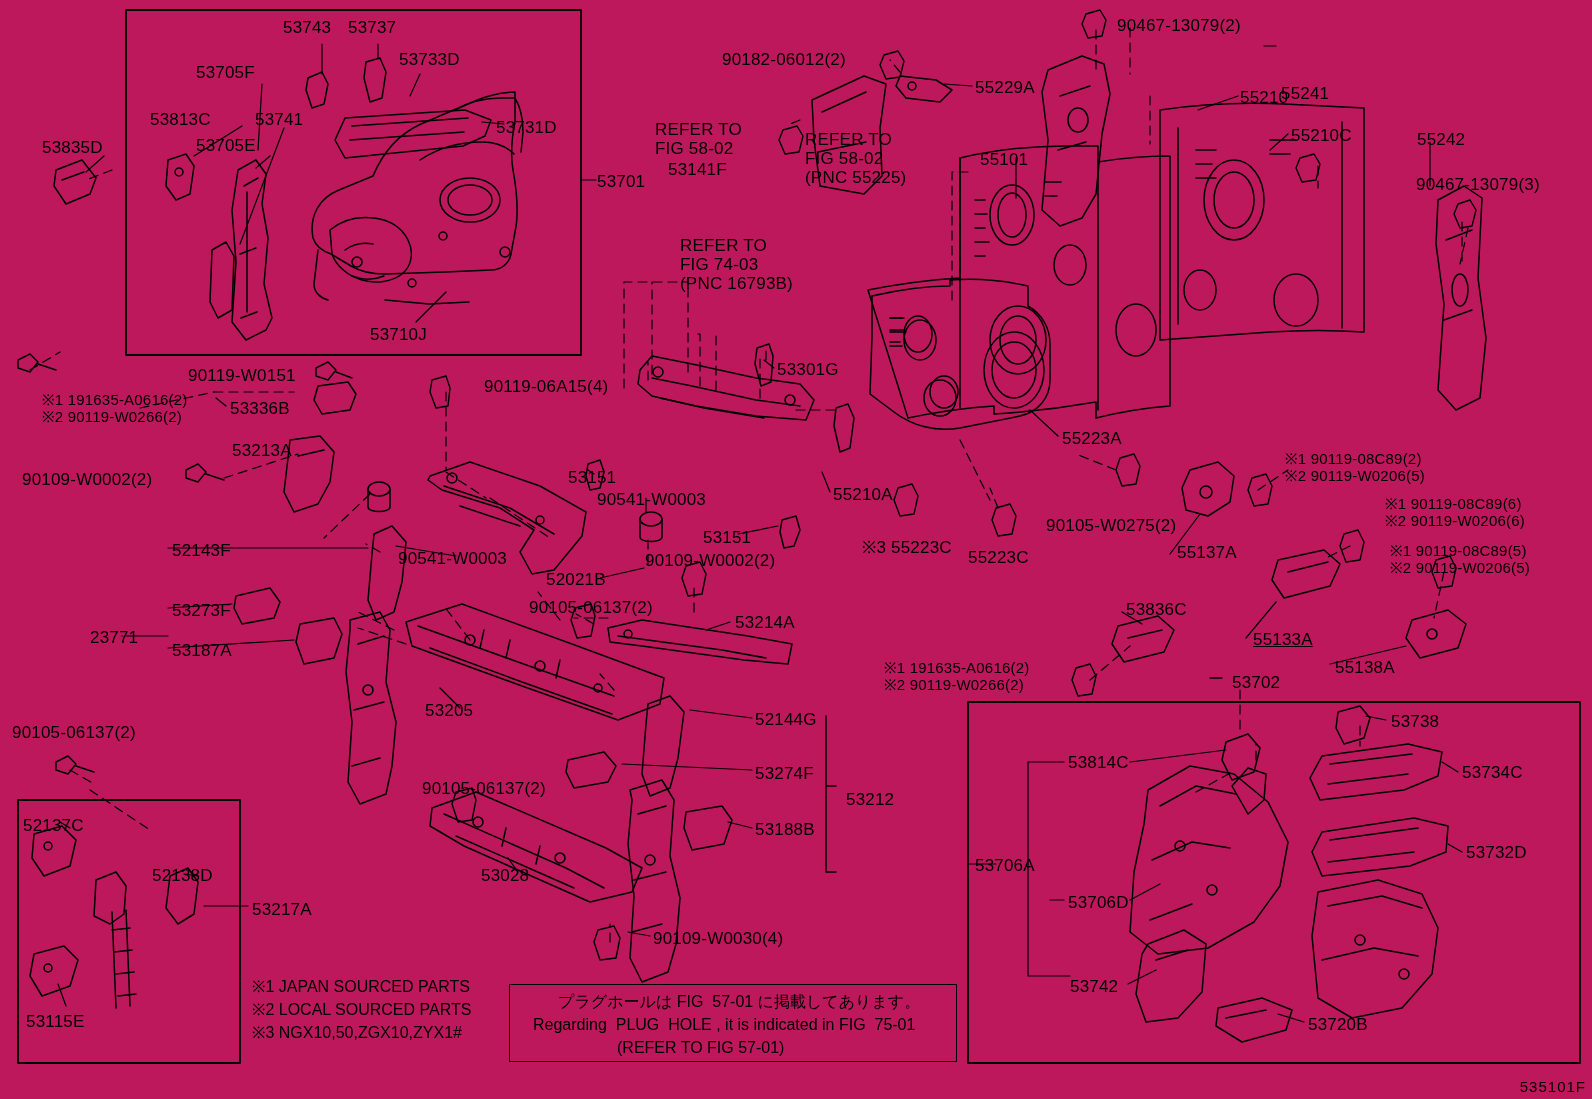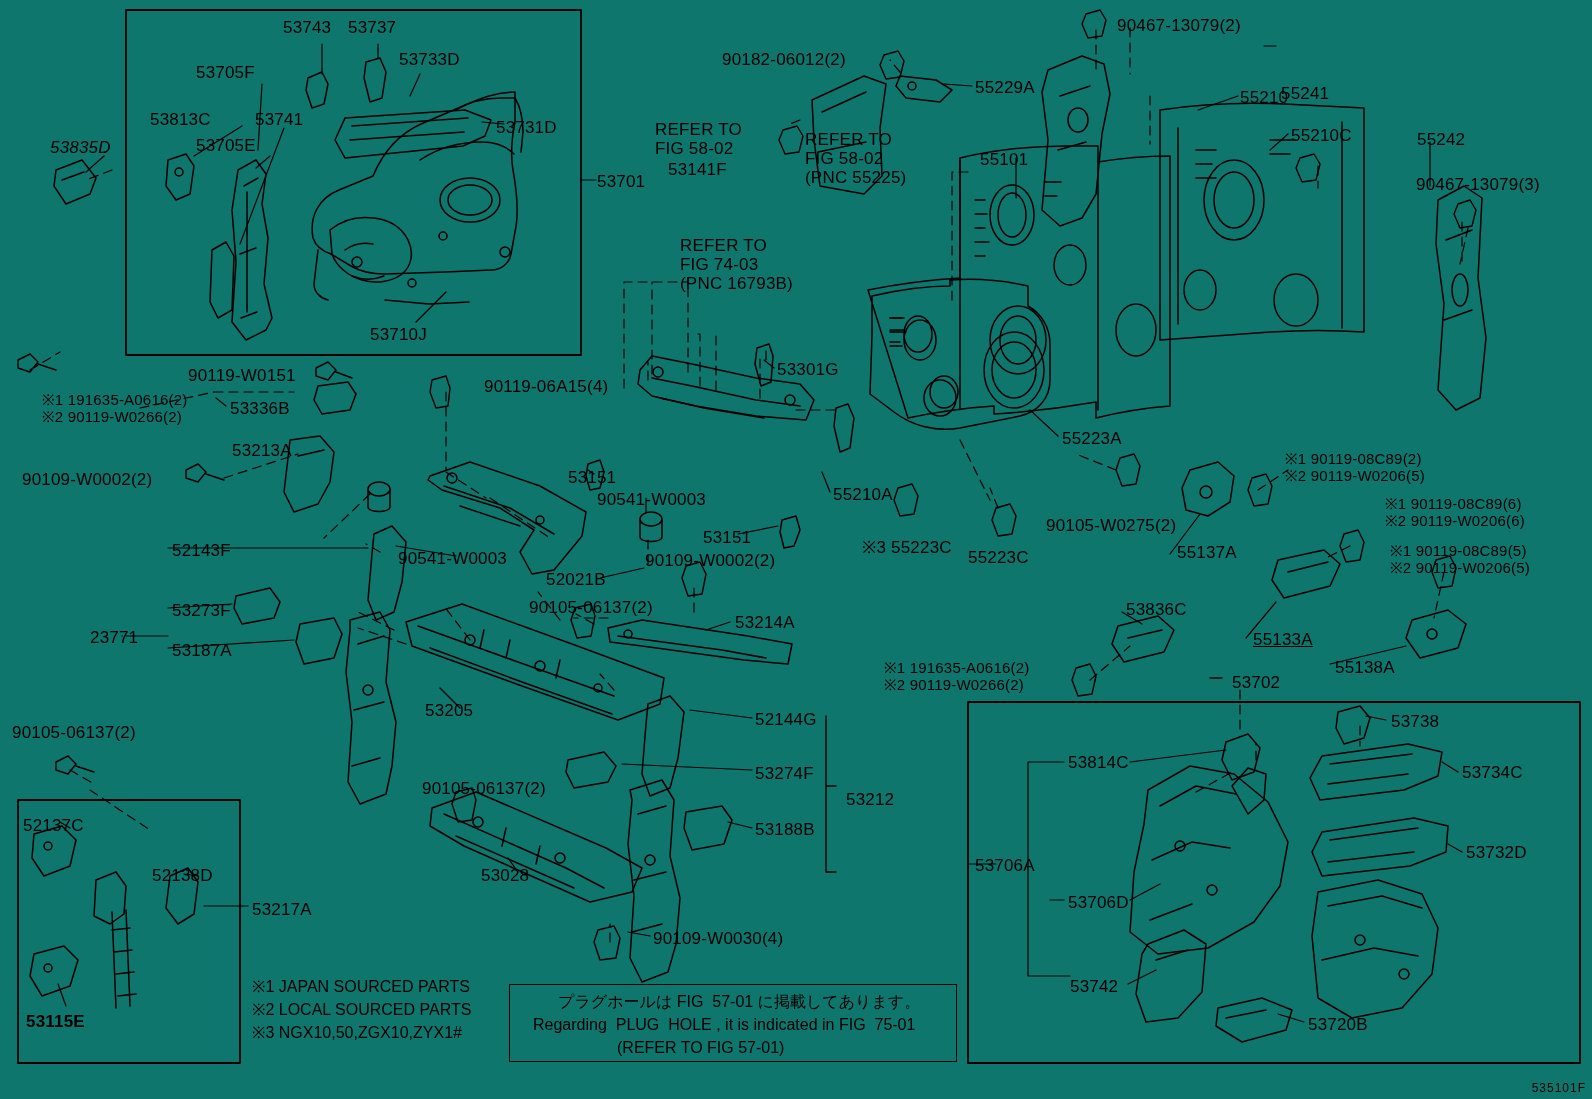--- a/index.html
+++ b/index.html
@@ -1,23 +1,23 @@
 <!DOCTYPE html>
 <html><head>
 <meta charset="utf-8">
 <style>
   html,body{margin:0;padding:0;background:#ffffff;}
   body{font-family:"Liberation Sans",sans-serif;color:#000;}
-  #sheet{position:relative;width:1592px;height:1099px;overflow:hidden;background:#0f766e;}
+  #sheet{position:relative;width:1592px;height:1099px;overflow:hidden;background:#be185d;}
   .lbl{position:absolute;font-size:17px;line-height:19px;white-space:pre;letter-spacing:.2px;}
   .lbl.sm{font-size:15px;line-height:17px;}
   .box{position:absolute;border:1.6px solid #000;box-sizing:border-box;}
   svg.art{position:absolute;left:0;top:0;width:1592px;height:1099px;pointer-events:none;}
   .note{position:absolute;font-size:16px;line-height:21px;white-space:pre;}
-  .code{position:absolute;right:6px;bottom:4px;font-size:12px;letter-spacing:1px;}
+  .code{position:absolute;right:6px;bottom:4px;font-size:15px;letter-spacing:1px;}
 </style>
 </head>
 <body>
 
 <div id="sheet">
 
   <svg class="art" viewBox="0 0 1592 1099">
     <g fill="none" stroke="#000" stroke-width="1.5" stroke-linejoin="round" stroke-linecap="round">
 
       <rect x="126" y="10" width="455" height="345" stroke-width="1.8"></rect>
@@ -372,21 +372,21 @@
   </svg>
 
   <div class="lbl" style="left:283px;top:18px;">53743</div>
   <div class="lbl" style="left:348px;top:18px;">53737</div>
   <div class="lbl" style="left:399px;top:50px;">53733D</div>
   <div class="lbl" style="left:196px;top:63px;">53705F</div>
   <div class="lbl" style="left:150px;top:110px;">53813C</div>
   <div class="lbl" style="left:255px;top:110px;">53741</div>
   <div class="lbl" style="left:196px;top:136px;">53705E</div>
   <div class="lbl" style="left:496px;top:118px;">53731D</div>
-  <div class="lbl" style="left:50px;top:138px;font-style:italic;">53835D</div>
+  <div class="lbl" style="left:42px;top:138px;">53835D</div>
   <div class="lbl" style="left:597px;top:172px;">53701</div>
   <div class="lbl" style="left:668px;top:160px;">53141F</div>
   <div class="lbl" style="left:370px;top:325px;">53710J</div>
   <div class="lbl" style="left:722px;top:50px;">90182-06012(2)</div>
   <div class="lbl" style="left:975px;top:78px;">55229A</div>
   <div class="lbl" style="left:1117px;top:16px;">90467-13079(2)</div>
   <div class="lbl" style="left:1281px;top:44px;margin-top:40px;">55241</div>
   <div class="lbl" style="left:1240px;top:88px;">55210</div>
   <div class="lbl" style="left:1291px;top:126px;">55210C</div>
   <div class="lbl" style="left:1417px;top:130px;">55242</div>
@@ -419,21 +419,21 @@
   <div class="lbl" style="left:12px;top:723px;">90105-06137(2)</div>
   <div class="lbl" style="left:755px;top:710px;">52144G</div>
   <div class="lbl" style="left:755px;top:764px;">53274F</div>
   <div class="lbl" style="left:846px;top:790px;">53212</div>
   <div class="lbl" style="left:755px;top:820px;">53188B</div>
   <div class="lbl" style="left:481px;top:866px;">53028</div>
   <div class="lbl" style="left:653px;top:929px;">90109-W0030(4)</div>
   <div class="lbl" style="left:23px;top:816px;">52137C</div>
   <div class="lbl" style="left:152px;top:866px;">52138D</div>
   <div class="lbl" style="left:252px;top:900px;">53217A</div>
-  <div class="lbl" style="left:26px;top:1012px;font-weight:bold;">53115E</div>
+  <div class="lbl" style="left:26px;top:1012px;">53115E</div>
   <div class="lbl" style="left:862px;top:538px;">※3 55223C</div>
   <div class="lbl" style="left:968px;top:548px;">55223C</div>
   <div class="lbl" style="left:1046px;top:516px;">90105-W0275(2)</div>
   <div class="lbl" style="left:1177px;top:543px;">55137A</div>
   <div class="lbl" style="left:1126px;top:600px;">53836C</div>
   <div class="lbl" style="left:1253px;top:630px;text-decoration:underline;">55133A</div>
   <div class="lbl" style="left:1335px;top:658px;">55138A</div>
   <div class="lbl sm" style="left:884px;top:659px;">※1 191635-A0616(2)
 ※2 90119-W0266(2)</div>
   <div class="lbl sm" style="left:1285px;top:450px;">※1 90119-08C89(2)

